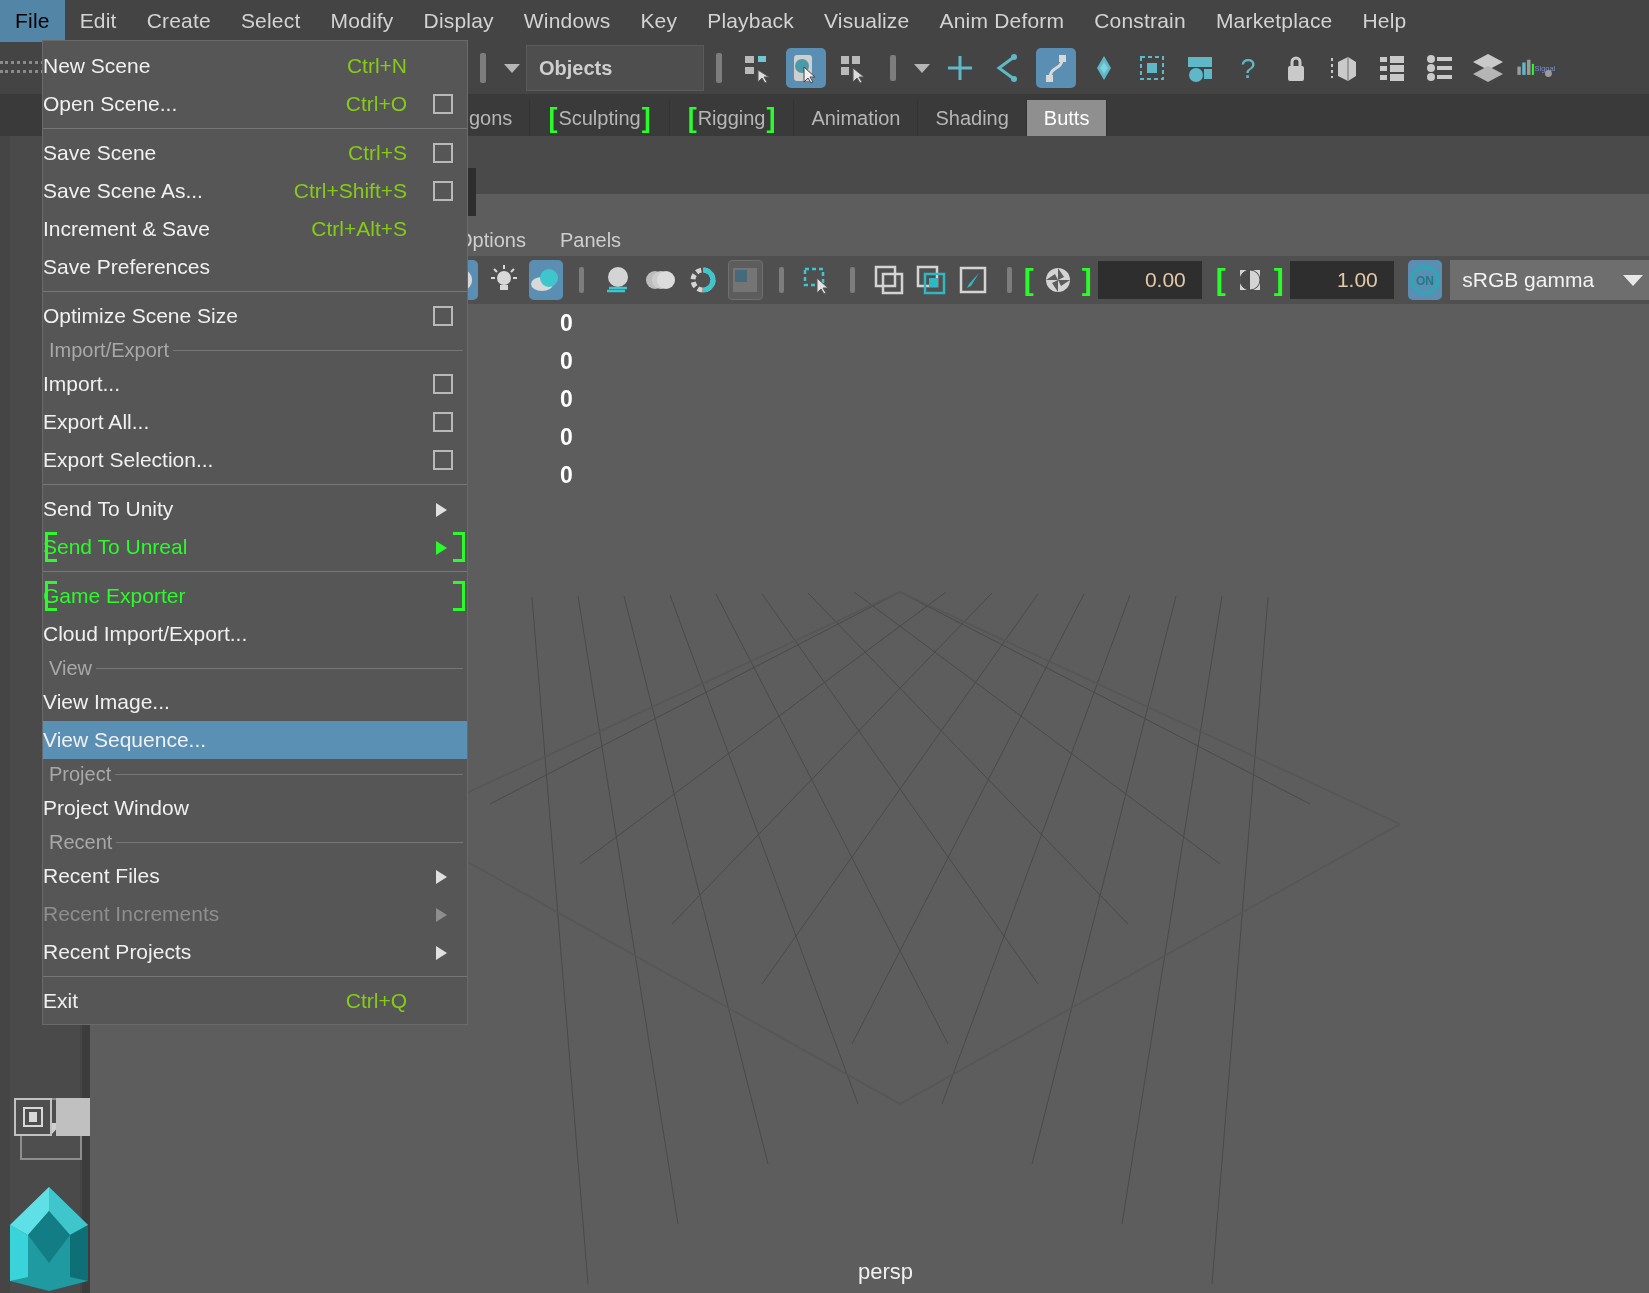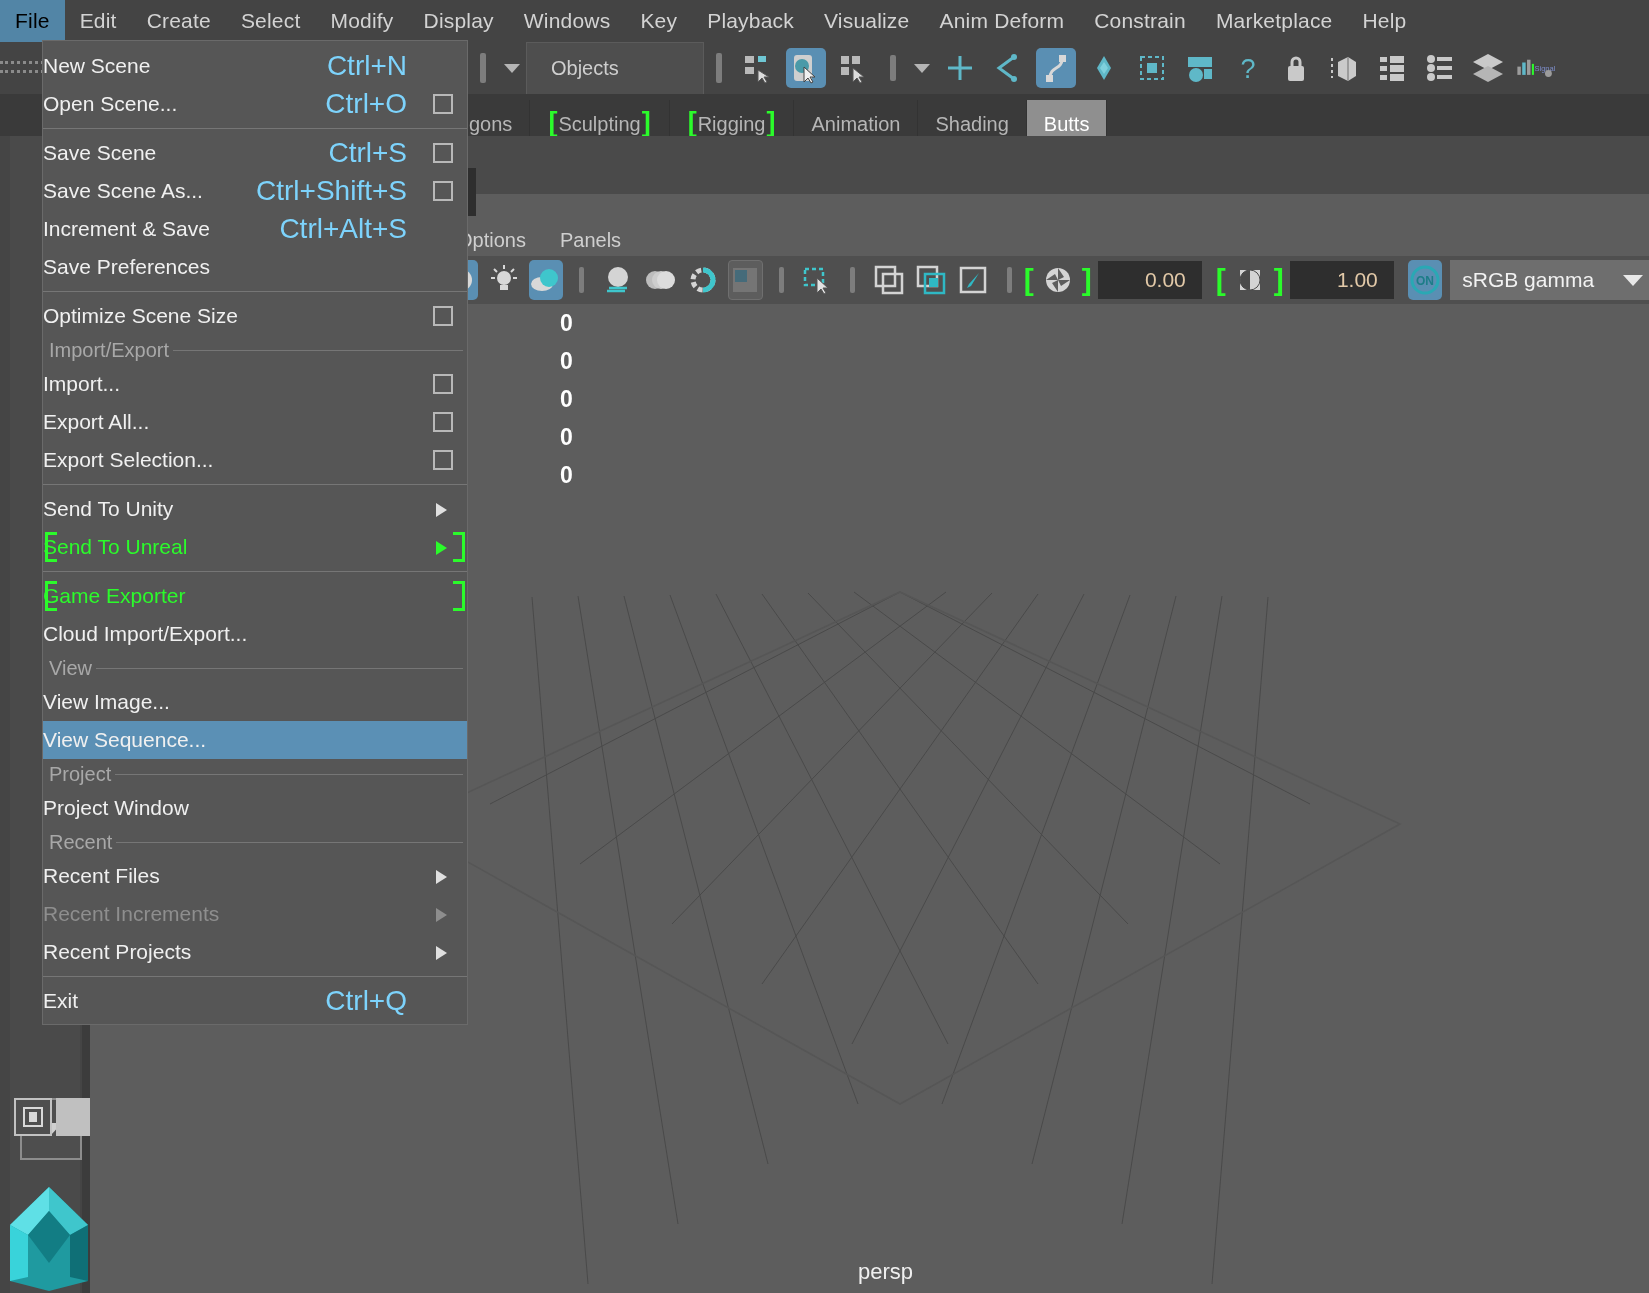--- a/index.html
+++ b/index.html
@@ -45,38 +45,38 @@
     border-left: 9px solid #9a9a9a;
     border-top: 6px solid transparent; border-bottom: 6px solid transparent;
   }
   .sep-bar { width: 6px; height: 30px; background: #7d7d7d; border-radius: 2px; margin: 0 12px; }
   .sep-bar.thin { height: 26px; }
   .caret-down {
     width: 0; height: 0; border-left: 8px solid transparent; border-right: 8px solid transparent;
     border-top: 9px solid #b5b5b5; margin: 0 6px;
   }
   .objects-field {
-    width: 178px; height: 53px; background: #4e4e4e; border: 1px solid #5b5b5b;
-    display: flex; align-items: center; padding-left: 24px;
-    color: #cfcfcf; font-size: 20px;
+    width: 178px; height: 46px; background: #4e4e4e; border: 1px solid #5b5b5b;
+    display: flex; align-items: center; padding-left: 12px;
+    color: #cfcfcf; font-size: 20px; font-weight: bold;
   }
   .ico {
     width: 40px; height: 40px; margin: 0 4px; position: relative;
     display: flex; align-items: center; justify-content: center;
   }
   .ico.on { background: #5a8fb3; border-radius: 5px; }
   .ico svg { display: block; }
 
   
   .shelftabs {
     position: absolute; top: 94px; left: 0; width: 1649px; height: 42px;
     background: #3a3a3a; display: flex; align-items: flex-end;
   }
   .shelftab {
-    height: 36px; display: flex; align-items: flex-end; padding: 0 17px;
+    height: 36px; display: flex; align-items: center; padding: 0 17px;
     color: #b6b6b6; font-size: 20px; border-right: 1px solid #333;
     position: relative; white-space: nowrap;
   }
   .shelftab.sel { background: #8f8f8f; color: #ffffff; }
   .brk {
     color: #2bfb2b; font-size: 27px; line-height: 1; font-weight: 700;
     margin: 0 1px; font-family: "Liberation Sans", sans-serif;
   }
 
   
@@ -153,21 +153,21 @@
     position: absolute; top: 40px; left: 42px; width: 426px;
     background: #565656; border: 1px solid #6a6a6a;
     padding: 6px 0 4px 0; z-index: 50;
   }
   .mi {
     position: relative; height: 38px; display: flex; align-items: center;
     color: #f0f0f0; font-size: 21px; white-space: nowrap;
   }
   .mi .lbl { flex: 0 0 auto; }
   .mi .acc {
-    position: absolute; right: 60px; color: #7dd3fc; font-size: 28px;
+    position: absolute; right: 60px; color: #84cc16; font-size: 21px;
   }
   .mi.nochk .acc { right: 48px; }
   .mi .chk {
     position: absolute; right: 14px; top: 9px; width: 20px; height: 20px;
     border: 2px solid #b8b8b8; background: transparent;
   }
   .mi .subarrow {
     position: absolute; right: 20px; top: 13px;
     width: 0; height: 0; border-left: 11px solid #e0e0e0;
     border-top: 7px solid transparent; border-bottom: 7px solid transparent;

